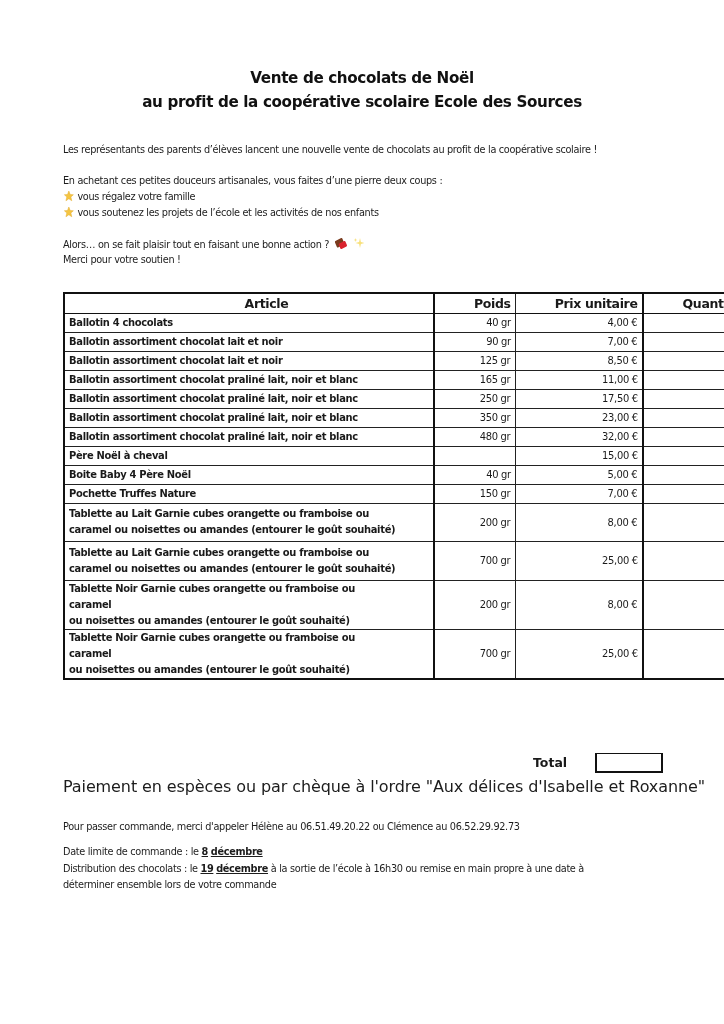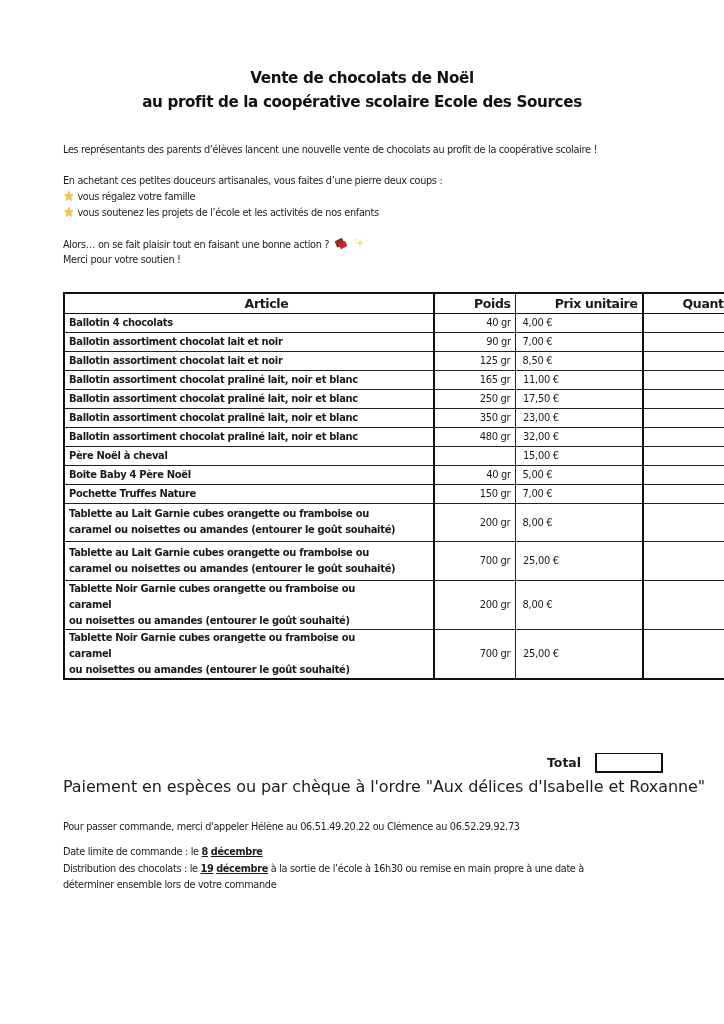--- a/index.html
+++ b/index.html
@@ -10,31 +10,31 @@
     .t2 { top: 92px; }
     .p { position: absolute; left: 63px; font-size: 10.8px; letter-spacing: -0.35px; white-space: nowrap; transform-origin: left center; transform: scaleX(0.9); color: #1c1c1c; }
     .star { display: inline-block; width: 13px; height: 12px; vertical-align: -2px; margin-right: 3px; }
     .emoji { display: inline-block; vertical-align: -2px; margin-left: 3px; }
     table.order { position: absolute; left: 63px; top: 292px; border-collapse: collapse; font-size: 10.8px; letter-spacing: -0.35px; }
     table.order td, table.order th { border: 1px solid #222; padding: 0 4px; height: 19px; white-space: nowrap; }
     table.order th { font-weight: bold; font-size: 12.5px; height: 20px; border-bottom: 1.5px solid #111; }
     .c-art { width: 333px; text-align: left; border-left: 2px solid #111 !important; border-right: 2px solid #111 !important; font-weight: bold; }
     th.c-art { text-align: center; }
     .c-poids { width: 56px; text-align: right; margin-top: 36px; }
-    .c-pu { width: 81px; text-align: left; border-right: 2px solid #111 !important; }
+    .c-pu { width: 81px; text-align: right; border-right: 2px solid #111 !important; }
     .c-q { width: 62px; text-align: left; }
     .c-pt { width: 68px; text-align: center; border-right: 2px solid #111 !important; }
     tr.first th { border-top: 2px solid #111; padding-left: 39px; }
     tr.last td { border-bottom: 2px solid #111; }
     tr.dbl td { height: 38.5px; }
     .cell-text { display: inline-block; transform-origin: left center; transform: scaleX(0.92); }
     .cell-r { display: inline-block; transform-origin: right center; transform: scaleX(0.92); }
     td.c-art .wrap { white-space: normal; line-height: 16px; display: block; width: 360px; transform-origin: left center; transform: scaleX(0.92); }
     .total-row { position: absolute; top: 753px; left: 533px; width: 130px; height: 20px; }
-    .total-label { position: absolute; left: 0; width: 62px; text-align: center; font-weight: bold; font-size: 12.5px; top: 2px; }
+    .total-label { position: absolute; left: 0; width: 62px; text-align: left; font-weight: bold; font-size: 12.5px; top: 2px; }
     .total-box { position: absolute; left: 62px; width: 68px; height: 20px; border: 2px solid #111; border-top-width: 1px; }
     .pay { position: absolute; left: 63px; top: 777px; font-size: 16px; letter-spacing: -0.1px; color: #1c1c1c; white-space: nowrap; }
     .u { text-decoration: underline; font-weight: bold; }
   </style>
 </head>
 <body>
 
 <div class="title t1">Vente de chocolats de Noël</div>
 <div class="title t2">au profit de la coopérative scolaire Ecole des Sources</div>
 

